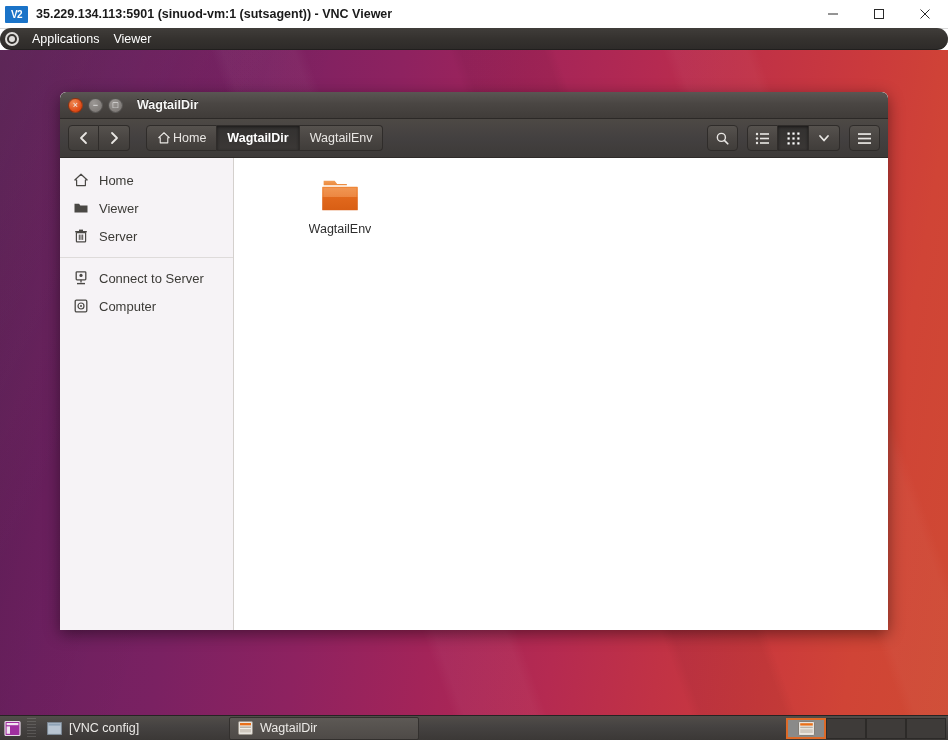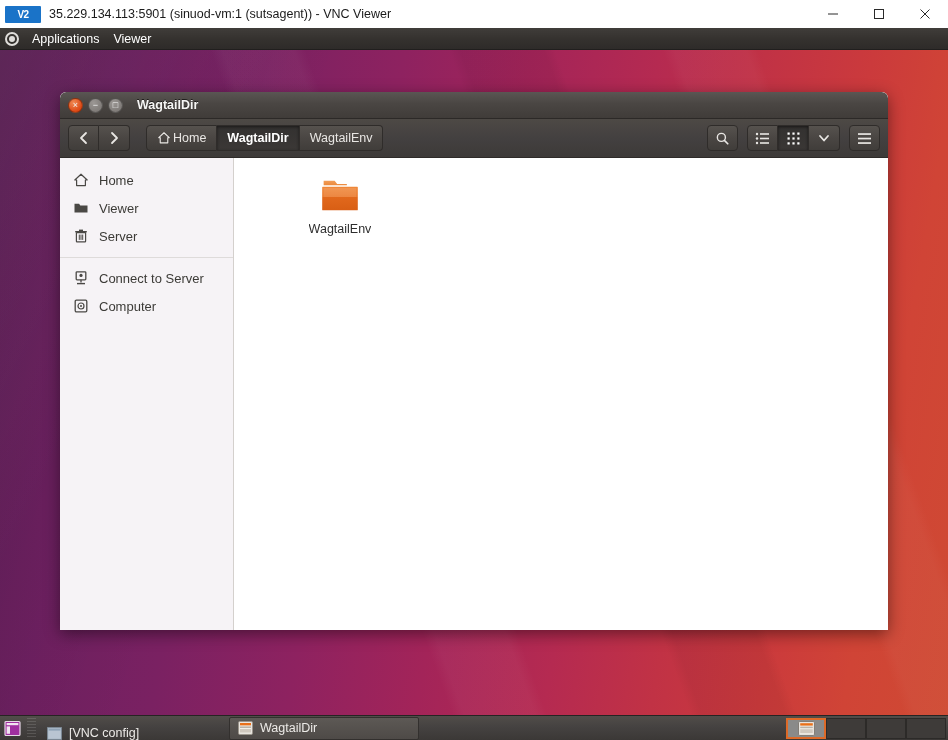--- a/index.html
+++ b/index.html
@@ -17,33 +17,34 @@
 
   
   .vnc-titlebar {
     position: absolute; left: 0; top: 0;
     width: 948px; height: 28px;
     background: #ffffff;
     border-bottom: 1px solid #d8d8d8;
     display: flex; align-items: center;
   }
   .vnc-icon {
-    width: 36px; height: 17px;
+    width: 23px; height: 17px;
     margin-left: 5px; margin-right: 8px;
     background: #1a73c8;
     color: #ffffff;
     font-size: 10px; font-weight: bold;
     display: flex; align-items: center; justify-content: center;
     letter-spacing: -0.5px;
     border-radius: 1px;
     font-family: "Liberation Sans", sans-serif;
   }
   .vnc-title {
     font-size: 12.5px; color: #1a1a1a;
     white-space: nowrap;
+    font-weight: bold;
   }
   .vnc-winbtns {
     position: absolute; right: 0; top: 0;
     height: 28px; display: flex;
   }
   .vnc-winbtn {
     width: 46px; height: 28px;
     display: flex; align-items: center; justify-content: center;
     color: #2a2a2a;
   }
@@ -51,20 +52,21 @@
   
   .ubuntu-panel {
     position: absolute; left: 0; top: 28px;
     width: 948px; height: 22px;
     background: linear-gradient(to bottom, #403d3a 0%, #35322f 50%, #2e2b29 100%);
     display: flex; align-items: center;
     color: #ffffff;
     font-size: 12.5px;
     border-bottom: 1px solid #211f1e;
     box-sizing: border-box;
+    border-radius: 11px;
   }
   .panel-logo {
     width: 14px; height: 14px;
     margin-left: 5px; margin-right: 6px;
     border-radius: 50%;
     border: 2px solid #e0dedb;
     box-sizing: border-box;
     position: relative;
   }
   .panel-logo::after {
@@ -271,21 +273,21 @@
     height: 23px;
     display: flex; align-items: center; gap: 7px;
     padding: 0 8px;
     color: #eceae7;
     font-size: 12.5px;
     white-space: nowrap;
     overflow: hidden;
     cursor: default;
     box-sizing: border-box;
   }
-  .task-item.w1 { width: 190px; align-items: flex-end; }
+  .task-item.w1 { width: 190px; }
   .task-item.w2 { width: 190px; background: linear-gradient(to bottom, #5d5955 0%, #4e4a47 100%); border: 1px solid #33302e; border-radius: 2px; }
   .pager {
     margin-left: auto;
     display: flex; align-items: center; height: 23px;
     margin-right: 2px;
   }
   .pager-cell {
     width: 40px; height: 21px;
     background: #3e3b39;
     border: 1px solid #2c2a28;

